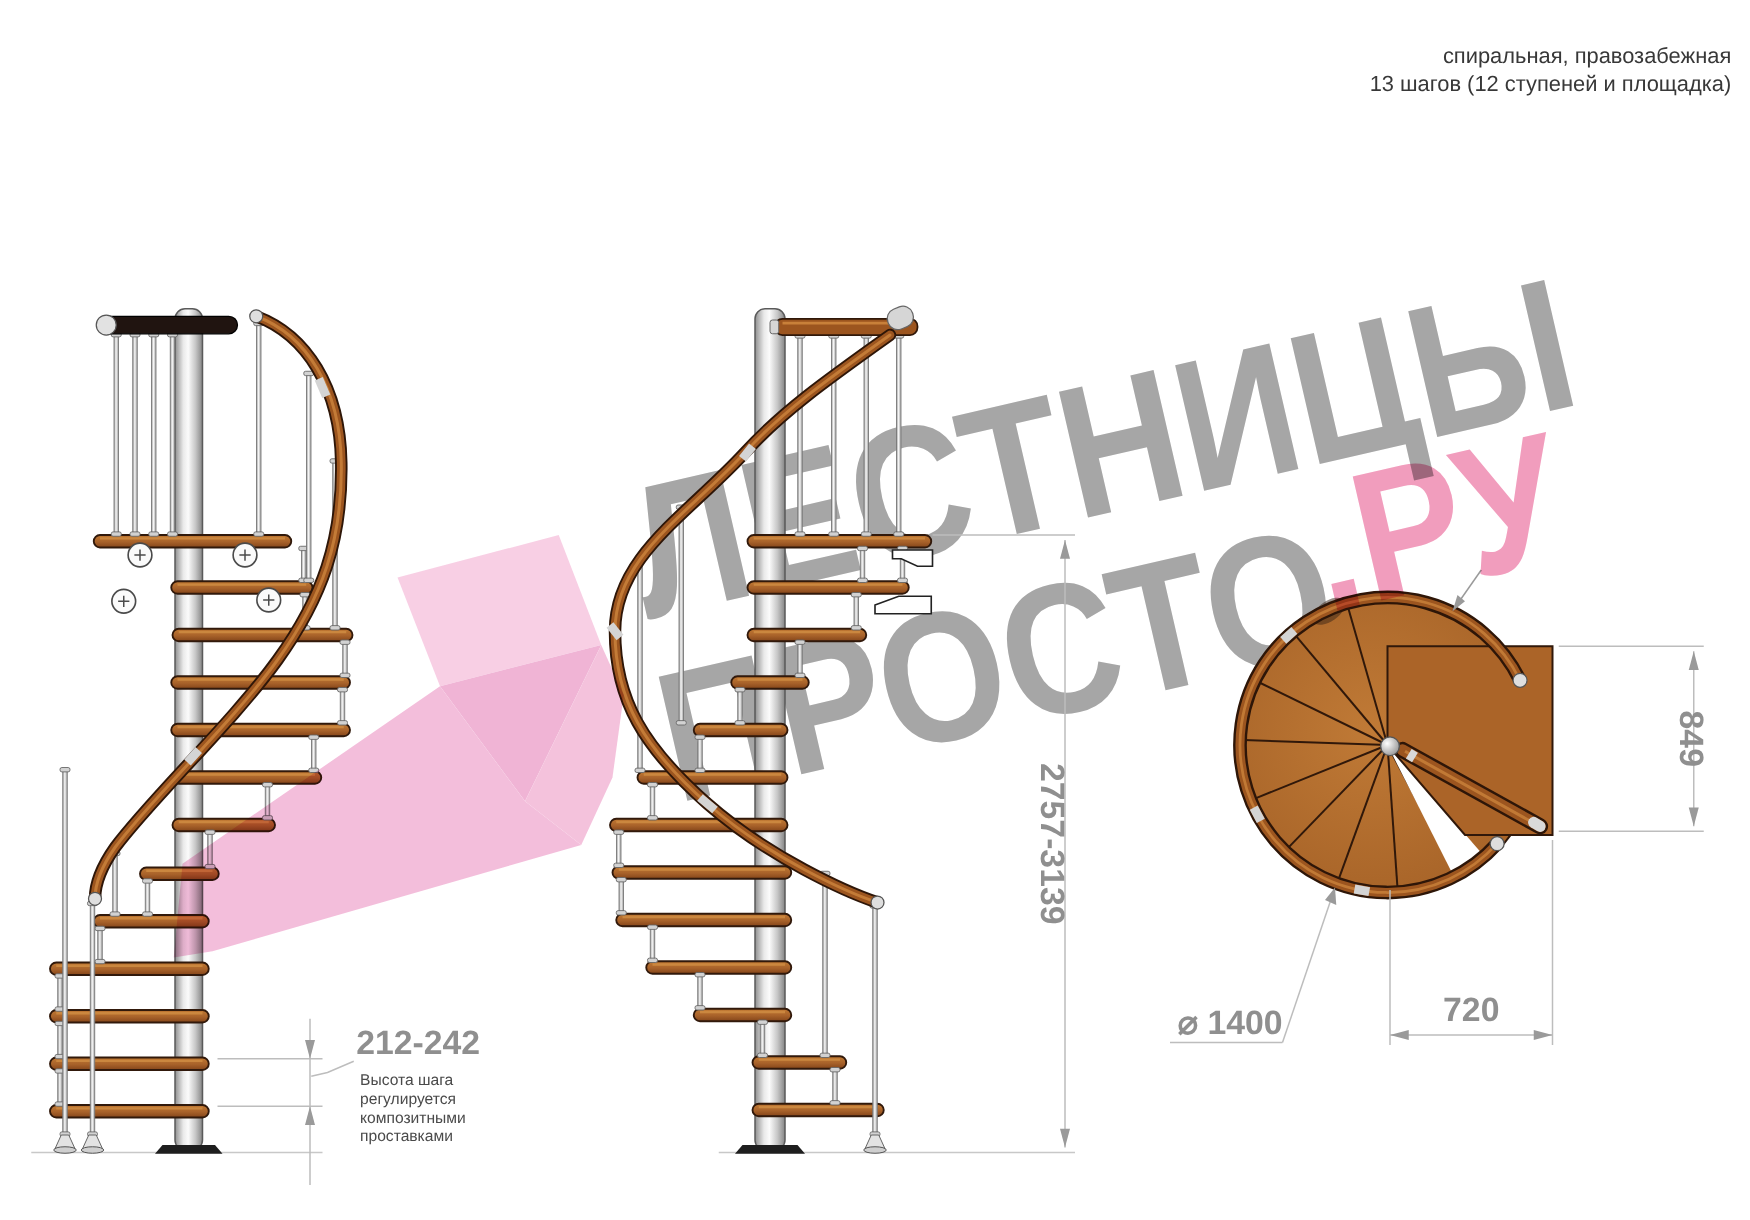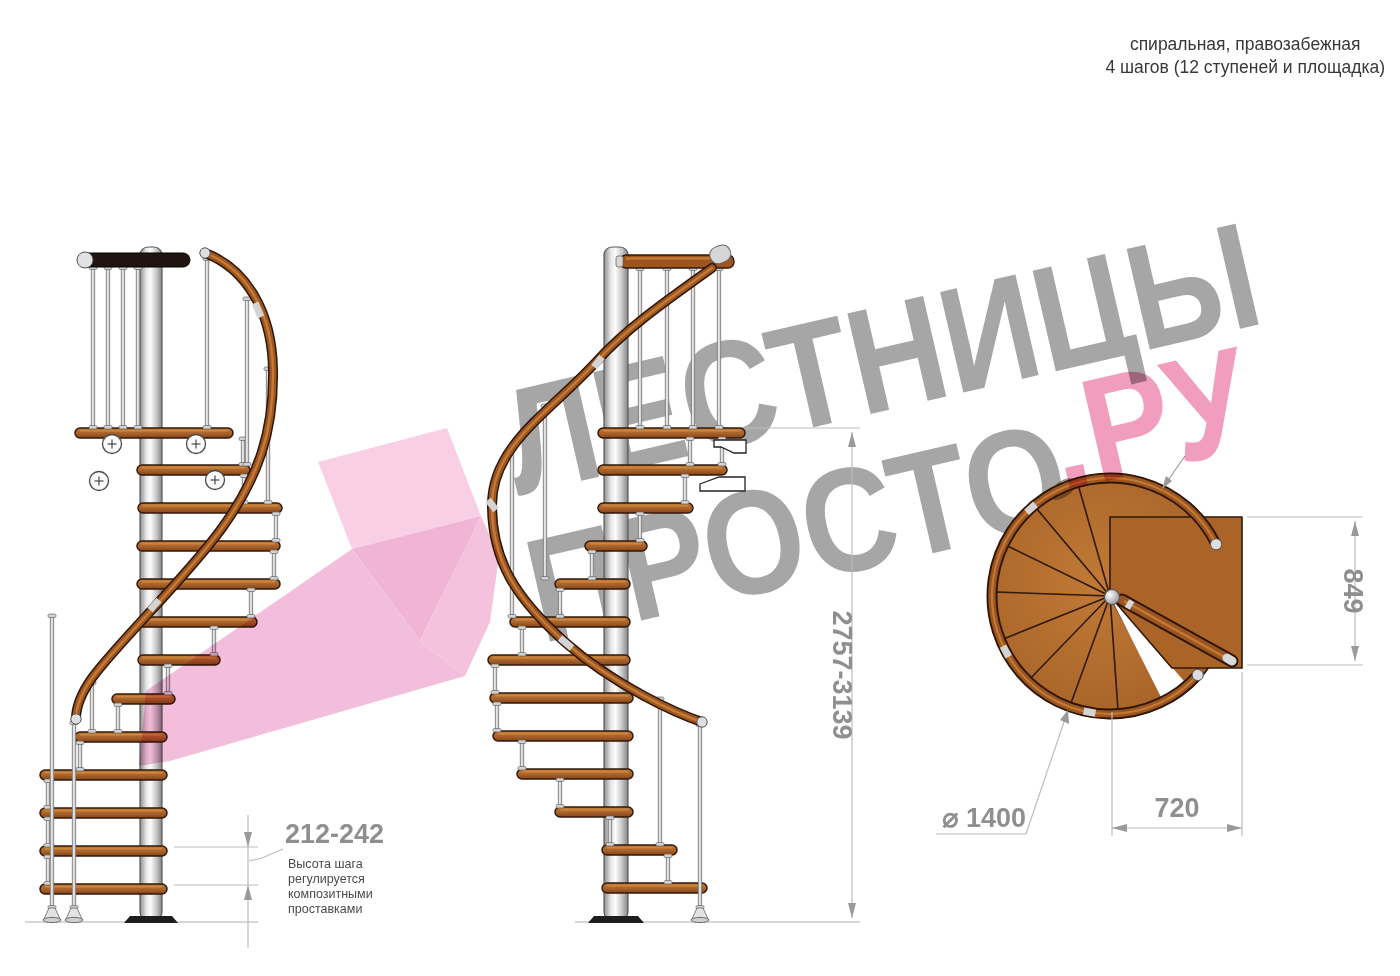--- a/index.html
+++ b/index.html
@@ -1,19 +1,19 @@
 <!DOCTYPE html>
 <html><head>
 <meta charset="utf-8">
 <style>
   html,body{margin:0;padding:0;background:#ffffff;}
   .canvas{position:relative;width:1400px;height:976px;background:#fff;overflow:hidden;
           font-family:"Liberation Sans",sans-serif;}
   
-  .header{position:absolute;top:33px;right:15px;text-align:center;color:#383838;
+  .header{position:absolute;top:33px;right:15px;text-align:right;color:#383838;
           font-size:17.5px;line-height:22.5px;white-space:nowrap;}
   
   .wm{position:absolute;font-weight:bold;color:#a6a6a6;white-space:nowrap;line-height:.95;
       transform-origin:0 100%;}
   .wm1{left:522px;top:372px;font-size:150px;transform:rotate(-13deg) scaleX(.88);}
   .wm2{left:546px;top:522px;font-size:148px;transform:rotate(-13deg) scaleX(.88);}
   
   .pink-layer{position:absolute;left:0;top:0;width:1400px;height:976px;
               mix-blend-mode:multiply;opacity:.88;pointer-events:none;}
   .wm3{position:absolute;left:1066px;top:370px;font-size:148px;font-weight:bold;
@@ -366,21 +366,21 @@
     <g>
       <text class="notetxt" x="288" y="868">Высота шага</text>
       <text class="notetxt" x="288" y="883">регулируется</text>
       <text class="notetxt" x="288" y="898">композитными</text>
       <text class="notetxt" x="288" y="913">проставками</text>
     </g>
   </svg>
 
   <div class="header">
     <div>спиральная, правозабежная</div>
-    <div>4 шагов (12 ступеней и площадка)</div>
+    <div>13 шагов (12 ступеней и площадка)</div>
   </div>
 
   <div class="pink-layer">
     <svg width="1400" height="976" viewBox="0 0 1400 976">
       <polygon points="318,462 447,428 481,516 352,549" fill="#f7c9e1"></polygon>
       <polygon points="352,549 481,516 420,641" fill="#eeaad0"></polygon>
       <polygon points="481,516 499,556 490,622 465,676 420,641" fill="#f3bad8"></polygon>
       <polygon points="352,549 420,641 465,676 170,761 139,766 146,691" fill="#f2b5d6"></polygon>
     </svg>
     <div class="wm3">.РУ</div>

